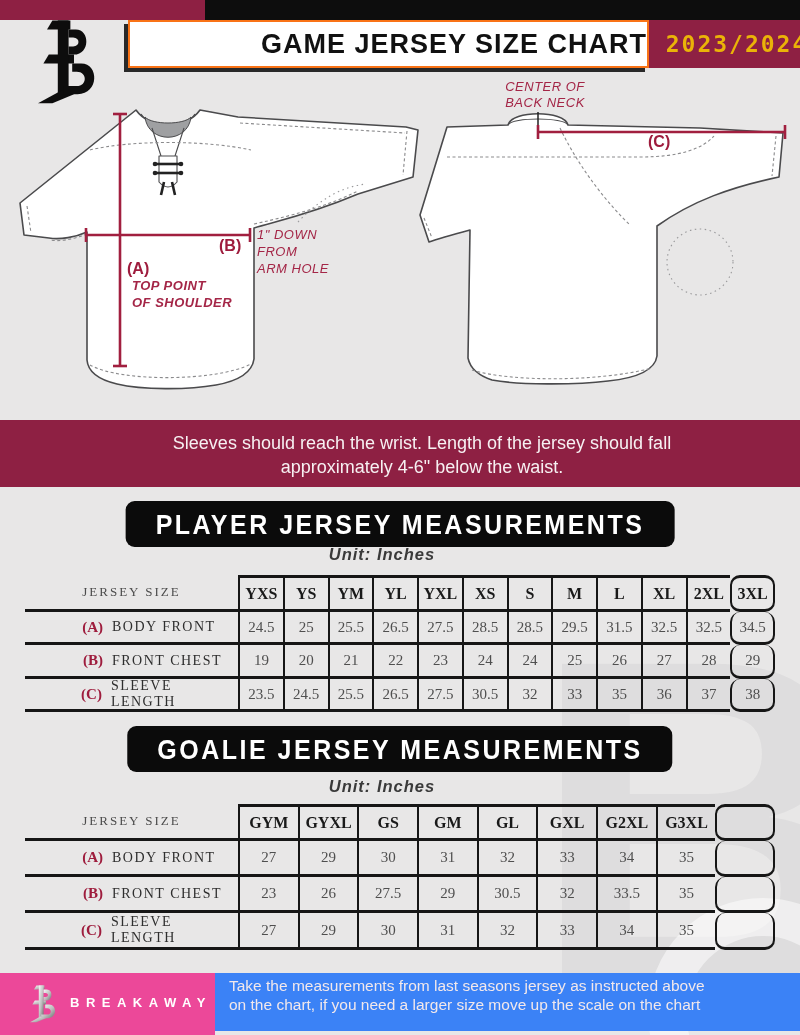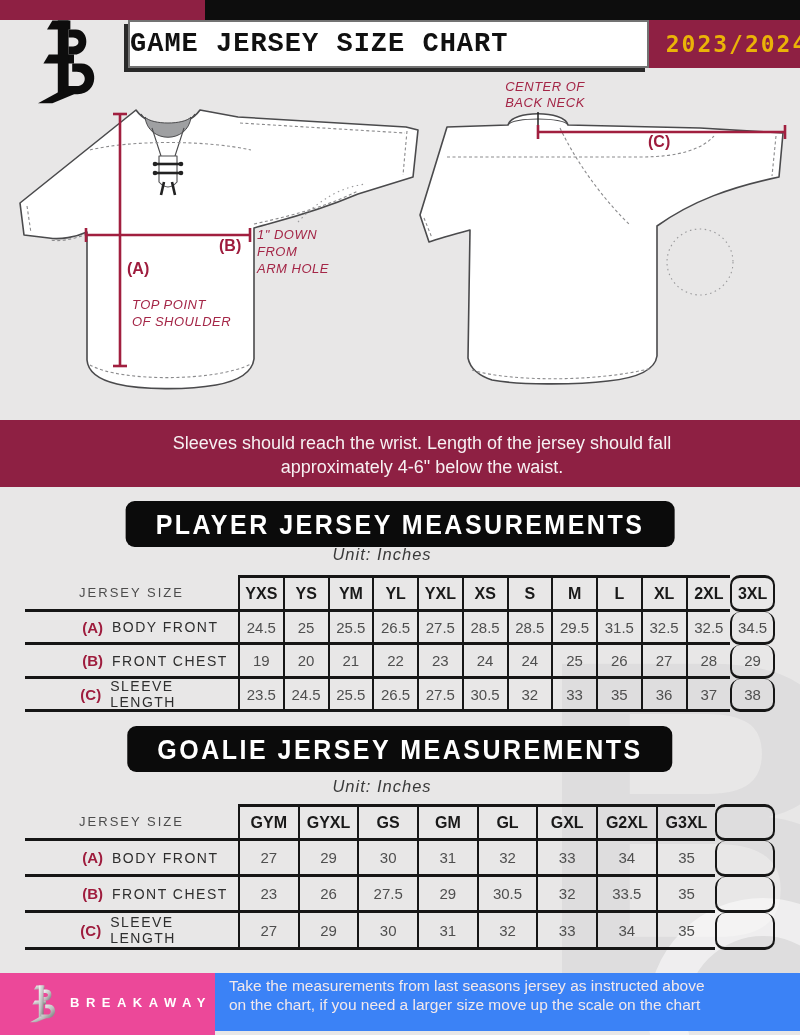--- a/index.html
+++ b/index.html
@@ -6,22 +6,22 @@
   .page{
     position:relative;width:800px;height:1035px;overflow:hidden;
     background:#E8E7E7;font-family:"Liberation Sans",sans-serif;
     -webkit-font-smoothing:antialiased;
   }
   
   .strip-maroon{position:absolute;left:0;top:0;width:205px;height:20px;background:#8E2043;}
   .strip-black{position:absolute;left:205px;top:0;width:595px;height:20px;background:#0D0D0D;}
   .title-box{
     position:absolute;left:128px;top:20px;width:517px;height:44px;background:#FFFFFF;
-    border:2px solid #737373;box-shadow:-4px 4px 0 rgba(20,20,20,.9);
-    display:flex;align-items:center;justify-content:flex-start;z-index:3;font-family:Liberation Mono, monospace;
+    border:2px solid #f97316;box-shadow:-4px 4px 0 rgba(20,20,20,.9);
+    display:flex;align-items:center;justify-content:flex-end;z-index:3;
   }
   .title-box span{font-size:27px;font-weight:800;letter-spacing:1px;color:#111;}
   .season-box{
     position:absolute;left:649px;top:20px;width:151px;height:48px;background:#8E2043;
     display:flex;align-items:center;justify-content:center;z-index:3;
   }
   .season-box span{font-family:"DejaVu Sans Mono",monospace;font-weight:700;font-size:23px;
     letter-spacing:2px;color:#eab308;margin-left:25px;}
   .brand-logo{position:absolute;left:20px;top:14px;z-index:4;}
   
@@ -32,23 +32,23 @@
   .ann-center{text-align:center;line-height:15.5px;font-style:italic;}
   
   .banner{position:absolute;left:0;top:420px;width:800px;height:67px;background:#8E2043;
     text-align:center;padding-top:11px;box-sizing:border-box;z-index:2;}
   .banner div{color:#F7F0F2;font-size:18px;line-height:24px;font-weight:400;padding-left:44px;}
   
   .pill{position:absolute;left:50%;transform:translateX(-50%);height:46px;background:#0B0B0B;
     border-radius:9px;display:flex;align-items:center;justify-content:center;padding:0 30px;z-index:2;}
   .pill span{color:#FFF;font-weight:800;font-size:25px;letter-spacing:2.5px;transform:scaleY(1.1);white-space:nowrap;}
   .unit{position:absolute;left:0;width:764px;text-align:center;z-index:2;
-    font-style:italic;font-weight:400;font-size:16.5px;letter-spacing:1px;color:#3A3A3A;}
-  
-  .size-table{position:absolute;left:25px;width:750px;display:grid;z-index:2;}
+    font-style:italic;font-weight:700;font-size:16.5px;letter-spacing:1px;color:#3A3A3A;}
+  
+  .size-table{position:absolute;left:25px;width:750px;display:grid;z-index:2;font-family:Liberation Serif, serif;}
   .size-table .cell{display:flex;align-items:center;justify-content:center;
     border-bottom:3px solid #161616;box-sizing:border-box;}
   .size-table .size-cell{border-left:2px solid #161616;}
   .size-table .size-cell.last{border-right:2px solid #161616;border-radius:10px;}
   .size-table .head.size-cell{border-top:3px solid #161616;}
   .size-table .head{font-weight:700;font-size:16px;color:#191919;}
   .size-table .val{font-size:15px;color:#4F4F4F;}
   .size-table .head-label{font-size:13px;letter-spacing:2px;color:#4C4C4C;}
   .size-table .row-label{justify-content:flex-start;padding-left:42px;}
   .size-table .row-key{color:#9E1C3D;font-weight:700;font-size:15px;width:36px;text-align:right;}
@@ -152,21 +152,21 @@
       <line x1="120" y1="44" x2="120" y2="296"></line>
       <line x1="113" y1="44" x2="127" y2="44"></line>
       <line x1="113" y1="296" x2="127" y2="296"></line>
       <line x1="86" y1="165" x2="250" y2="165"></line>
       <line x1="86" y1="158" x2="86" y2="172"></line>
       <line x1="250" y1="158" x2="250" y2="172"></line>
     </g>
   </svg>
 
   <div class="ann-key" style="left:127px;top:260px;">(A)</div>
-  <div class="ann" style="left:132px;top:296px;">
+  <div class="ann" style="left:132px;top:277px;font-weight:bold;">
     <div>TOP POINT</div>
     <div>OF SHOULDER</div>
   </div>
   <div class="ann-key" style="left:219px;top:237px;">(B)</div>
   <div class="ann" style="left:257px;top:226px;">
     <div>1" DOWN</div>
     <div>FROM</div>
     <div>ARM HOLE</div>
   </div>
   <div class="ann ann-center" style="left:485px;top:79px;width:120px;">

